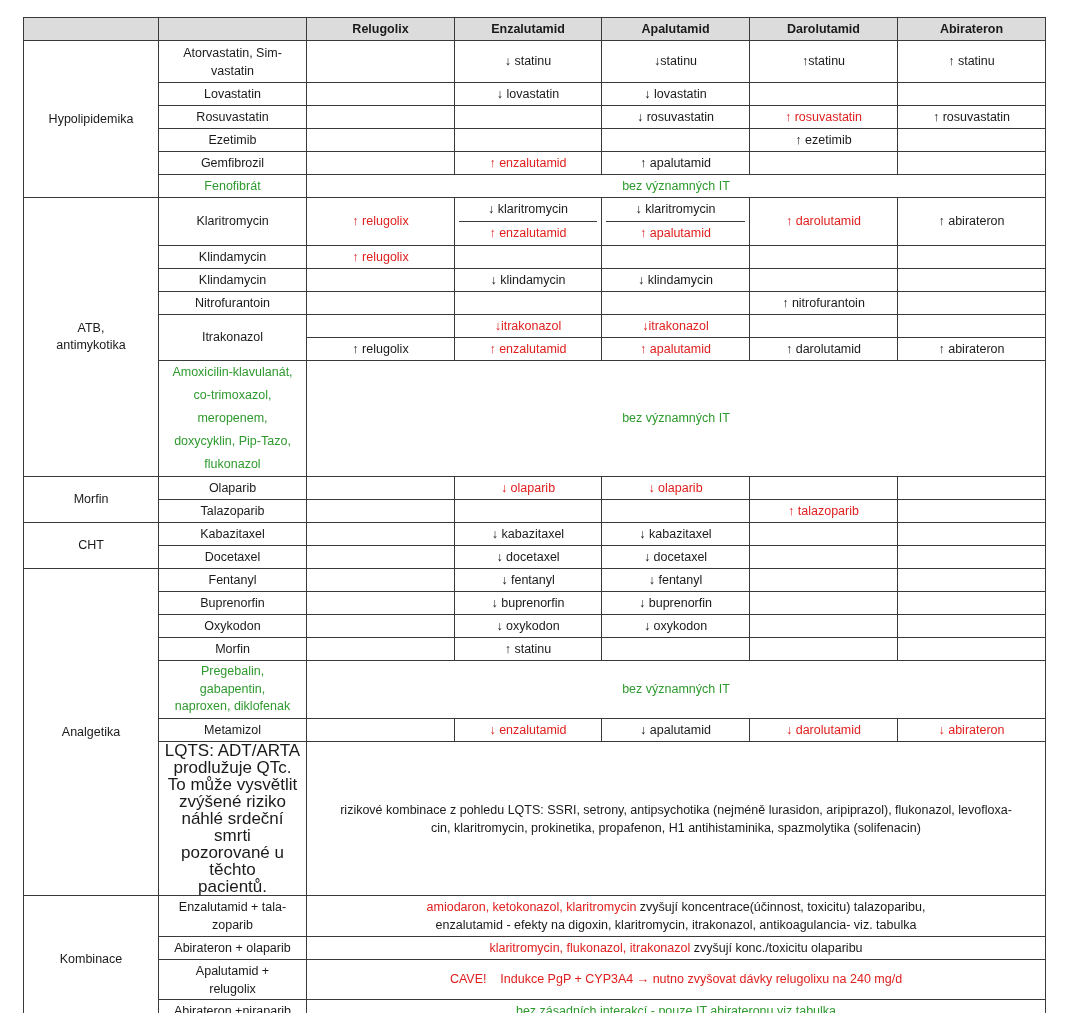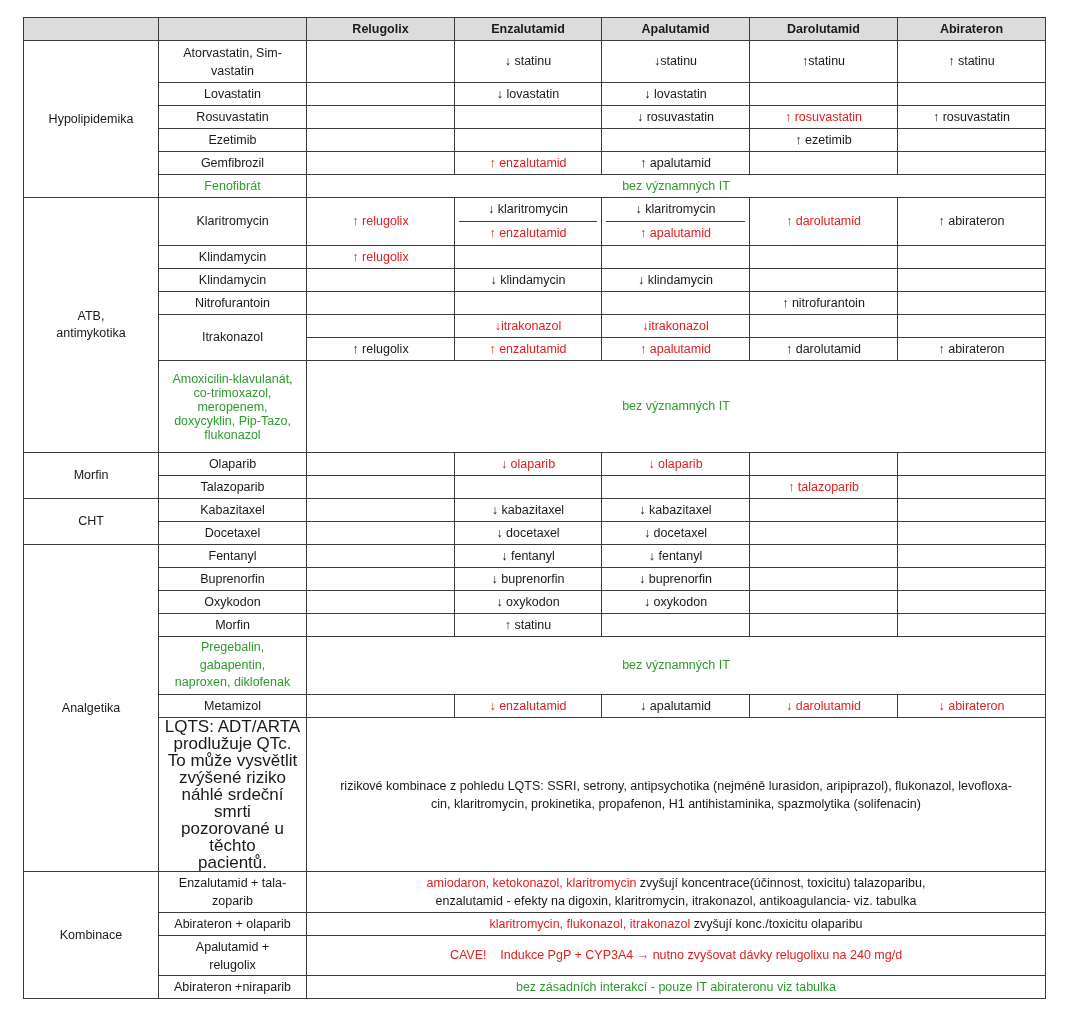--- a/index.html
+++ b/index.html
@@ -148,21 +148,21 @@
     <td></td>
   </tr>
   <tr class="h23">
     <td>↑ relugolix</td>
     <td class="red">↑ enzalutamid</td>
     <td class="red">↑ apalutamid</td>
     <td>↑ darolutamid</td>
     <td>↑ abirateron</td>
   </tr>
   <tr style="height:92px">
-    <td class="green" style="line-height:14px">Amoxicilin-klavulanát,<br>co-trimoxazol,<br>meropenem,<br>doxycyklin, Pip-Tazo,<br>flukonazol</td>
+    <td class="green" style="line-height:23px">Amoxicilin-klavulanát,<br>co-trimoxazol,<br>meropenem,<br>doxycyklin, Pip-Tazo,<br>flukonazol</td>
     <td class="green" colspan="5">bez významných IT</td>
   </tr>
 
   <tr class="h23">
     <td class="group" rowspan="2">Morfin</td>
     <td>Olaparib</td>
     <td></td>
     <td class="red">↓ olaparib</td>
     <td class="red">↓ olaparib</td>
     <td></td>

